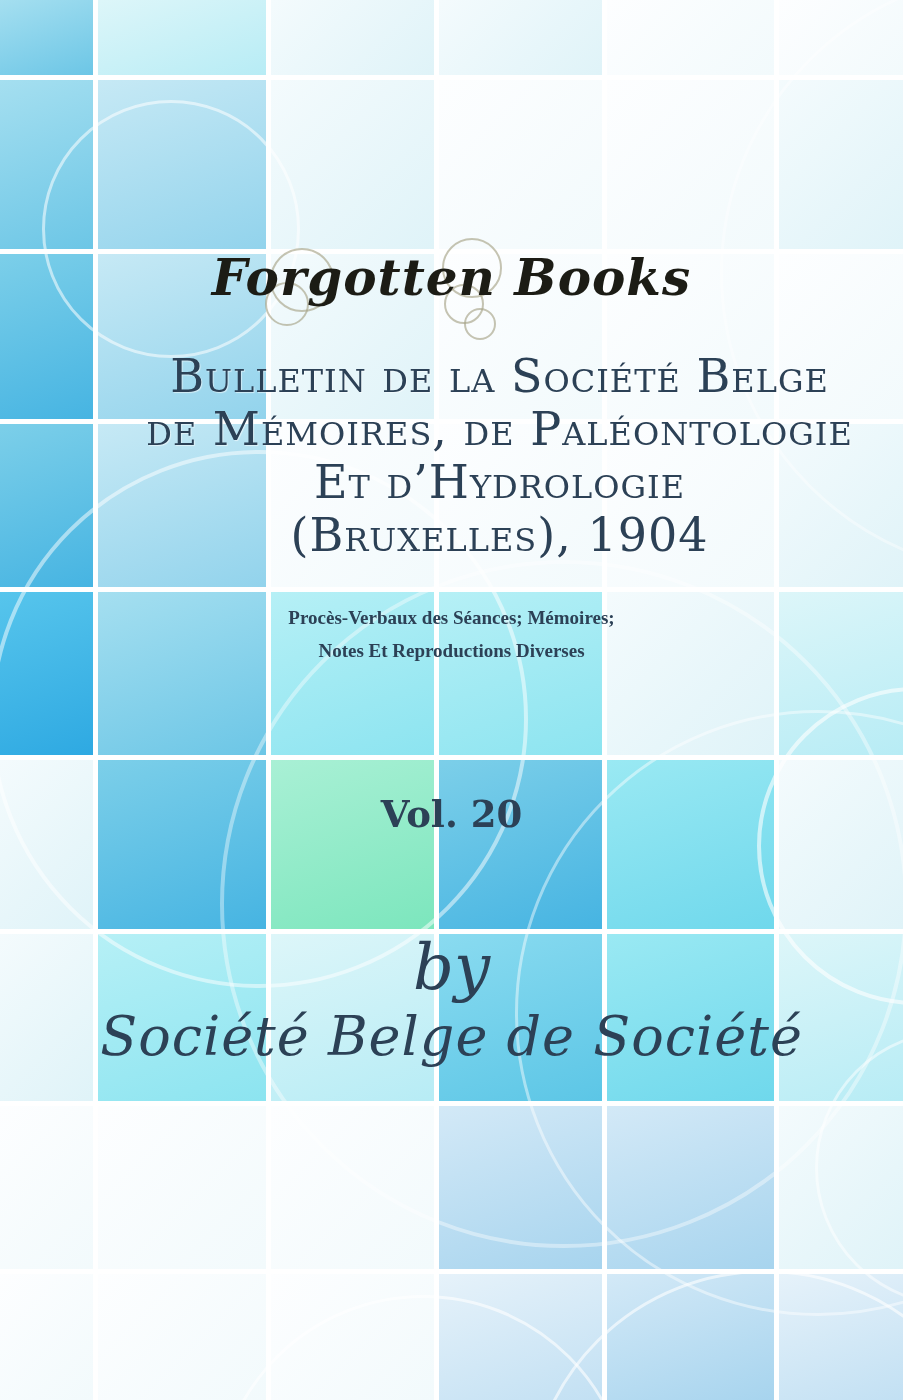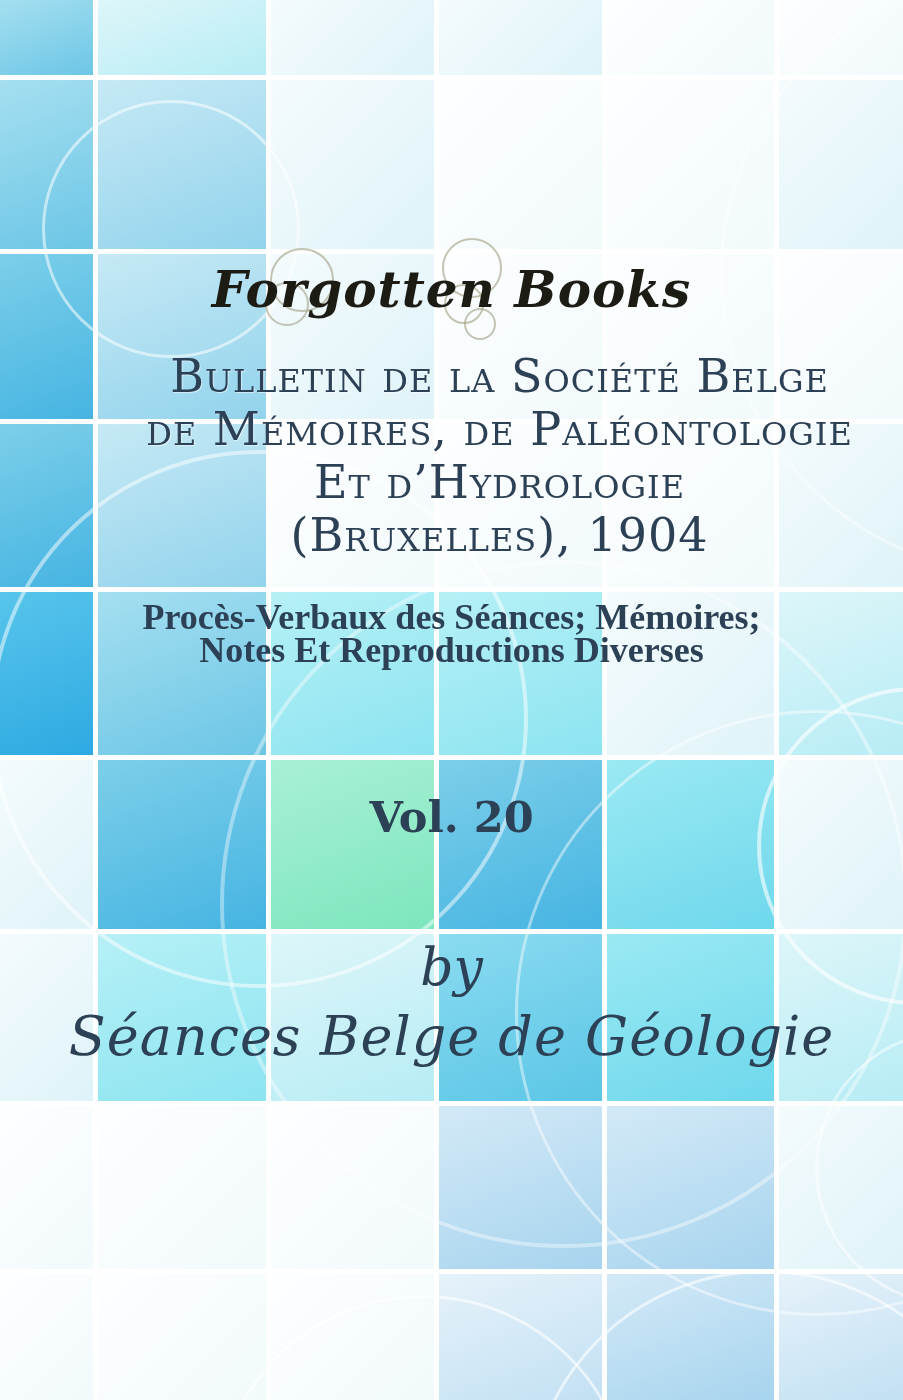--- a/index.html
+++ b/index.html
@@ -46,46 +46,46 @@
     pointer-events:none;
   }
   .flourish{
     position:absolute;border-radius:50%;
     border:2px solid var(--flourish);
     opacity:.65;pointer-events:none;
   }
   
   .layer{position:absolute;left:0;width:100%;text-align:center;color:var(--ink);}
   .logo{
-    top:240px;
+    top:228px;
     font-size:50px;font-weight:700;font-style:italic;
     letter-spacing:1px;color:var(--logo-ink);
     line-height:100px;
   }
   .title{
     top:350px;
     font-variant:small-caps;
     font-size:46px;line-height:53px;font-weight:400;
     letter-spacing:1px;
     text-shadow:1px 1px 1px rgba(255,255,255,.55);
     padding-left:48px;
   }
   .subtitle{
     top:601px;
     font-family:"Liberation Serif","DejaVu Serif",serif;
     font-weight:700;
-    font-size:36px;line-height:33px;
+    font-size:19px;line-height:33px;
   }
   .volume{
     top:792px;
-    font-size:43px;font-weight:700;text-align:center;
+    font-size:37px;font-weight:700;text-align:center;
   }
   .byline{
     top:932px;
-    font-size:52px;font-style:italic;line-height:70px;text-align:center;
+    font-size:64px;font-style:italic;line-height:70px;text-align:center;
   }
   .author{
     top:1000px;
     font-size:54px;font-style:italic;line-height:74px;
     letter-spacing:1px;
   }
 </style>
 </head>
 <body>
 
@@ -185,15 +185,15 @@
   </div>
 
   <div class="layer subtitle">
     <div>Procès-Verbaux des Séances; Mémoires;</div>
     <div>Notes Et Reproductions Diverses</div>
   </div>
 
   <div class="layer volume">Vol. 20</div>
 
   <div class="layer byline">by</div>
-  <div class="layer author">Séances Belge de Géologie</div>
+  <div class="layer author">Société Belge de Société</div>
 
 </div>
 
 </body></html>

